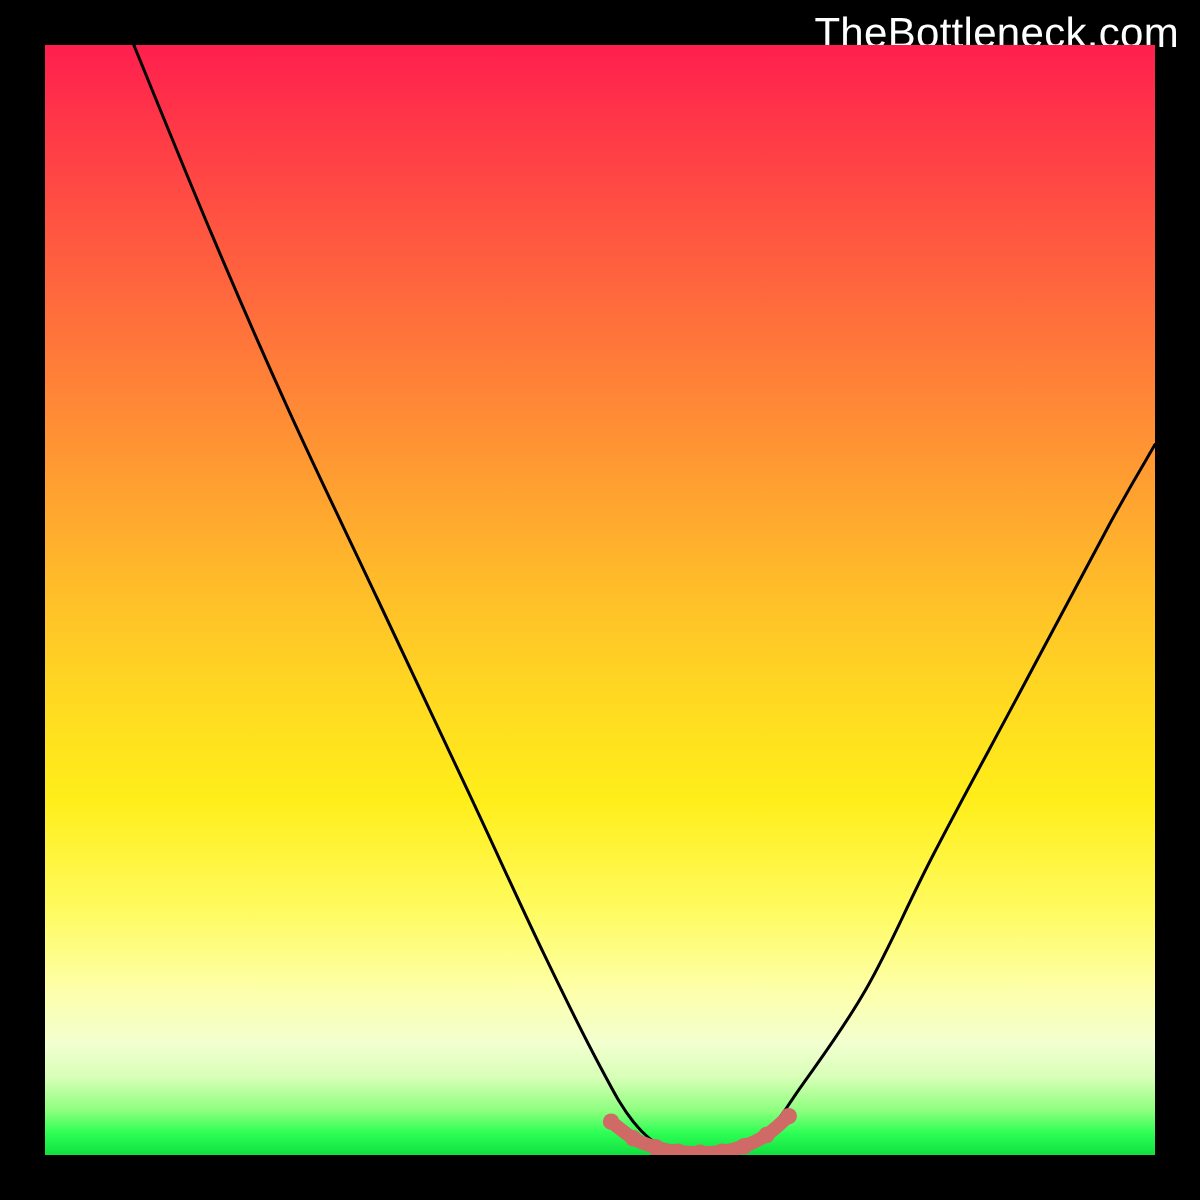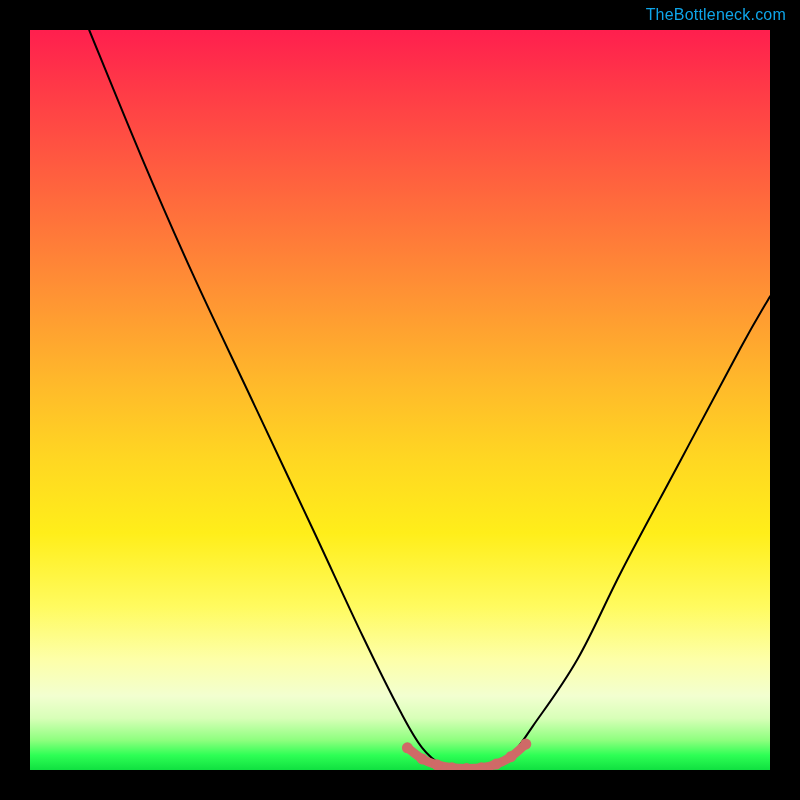--- a/index.html
+++ b/index.html
@@ -40,22 +40,22 @@
       #d8ffb8 93%,
       #8dff7e 96%,
       #2eff55 98%,
       #10e040 100%
     );
   }
   .watermark {
     position: absolute;
     top: 6px;
     right: 14px;
-    color: #0ea5e9;
-    font-size: 16px;
+    color: #ffffff;
+    font-size: 28px;
     font-weight: 400;
     letter-spacing: 0.2px;
     user-select: none;
   }
   svg.curve {
     position: absolute;
     left: 0; top: 0;
     width: 740px; height: 740px;
   }
 </style>

